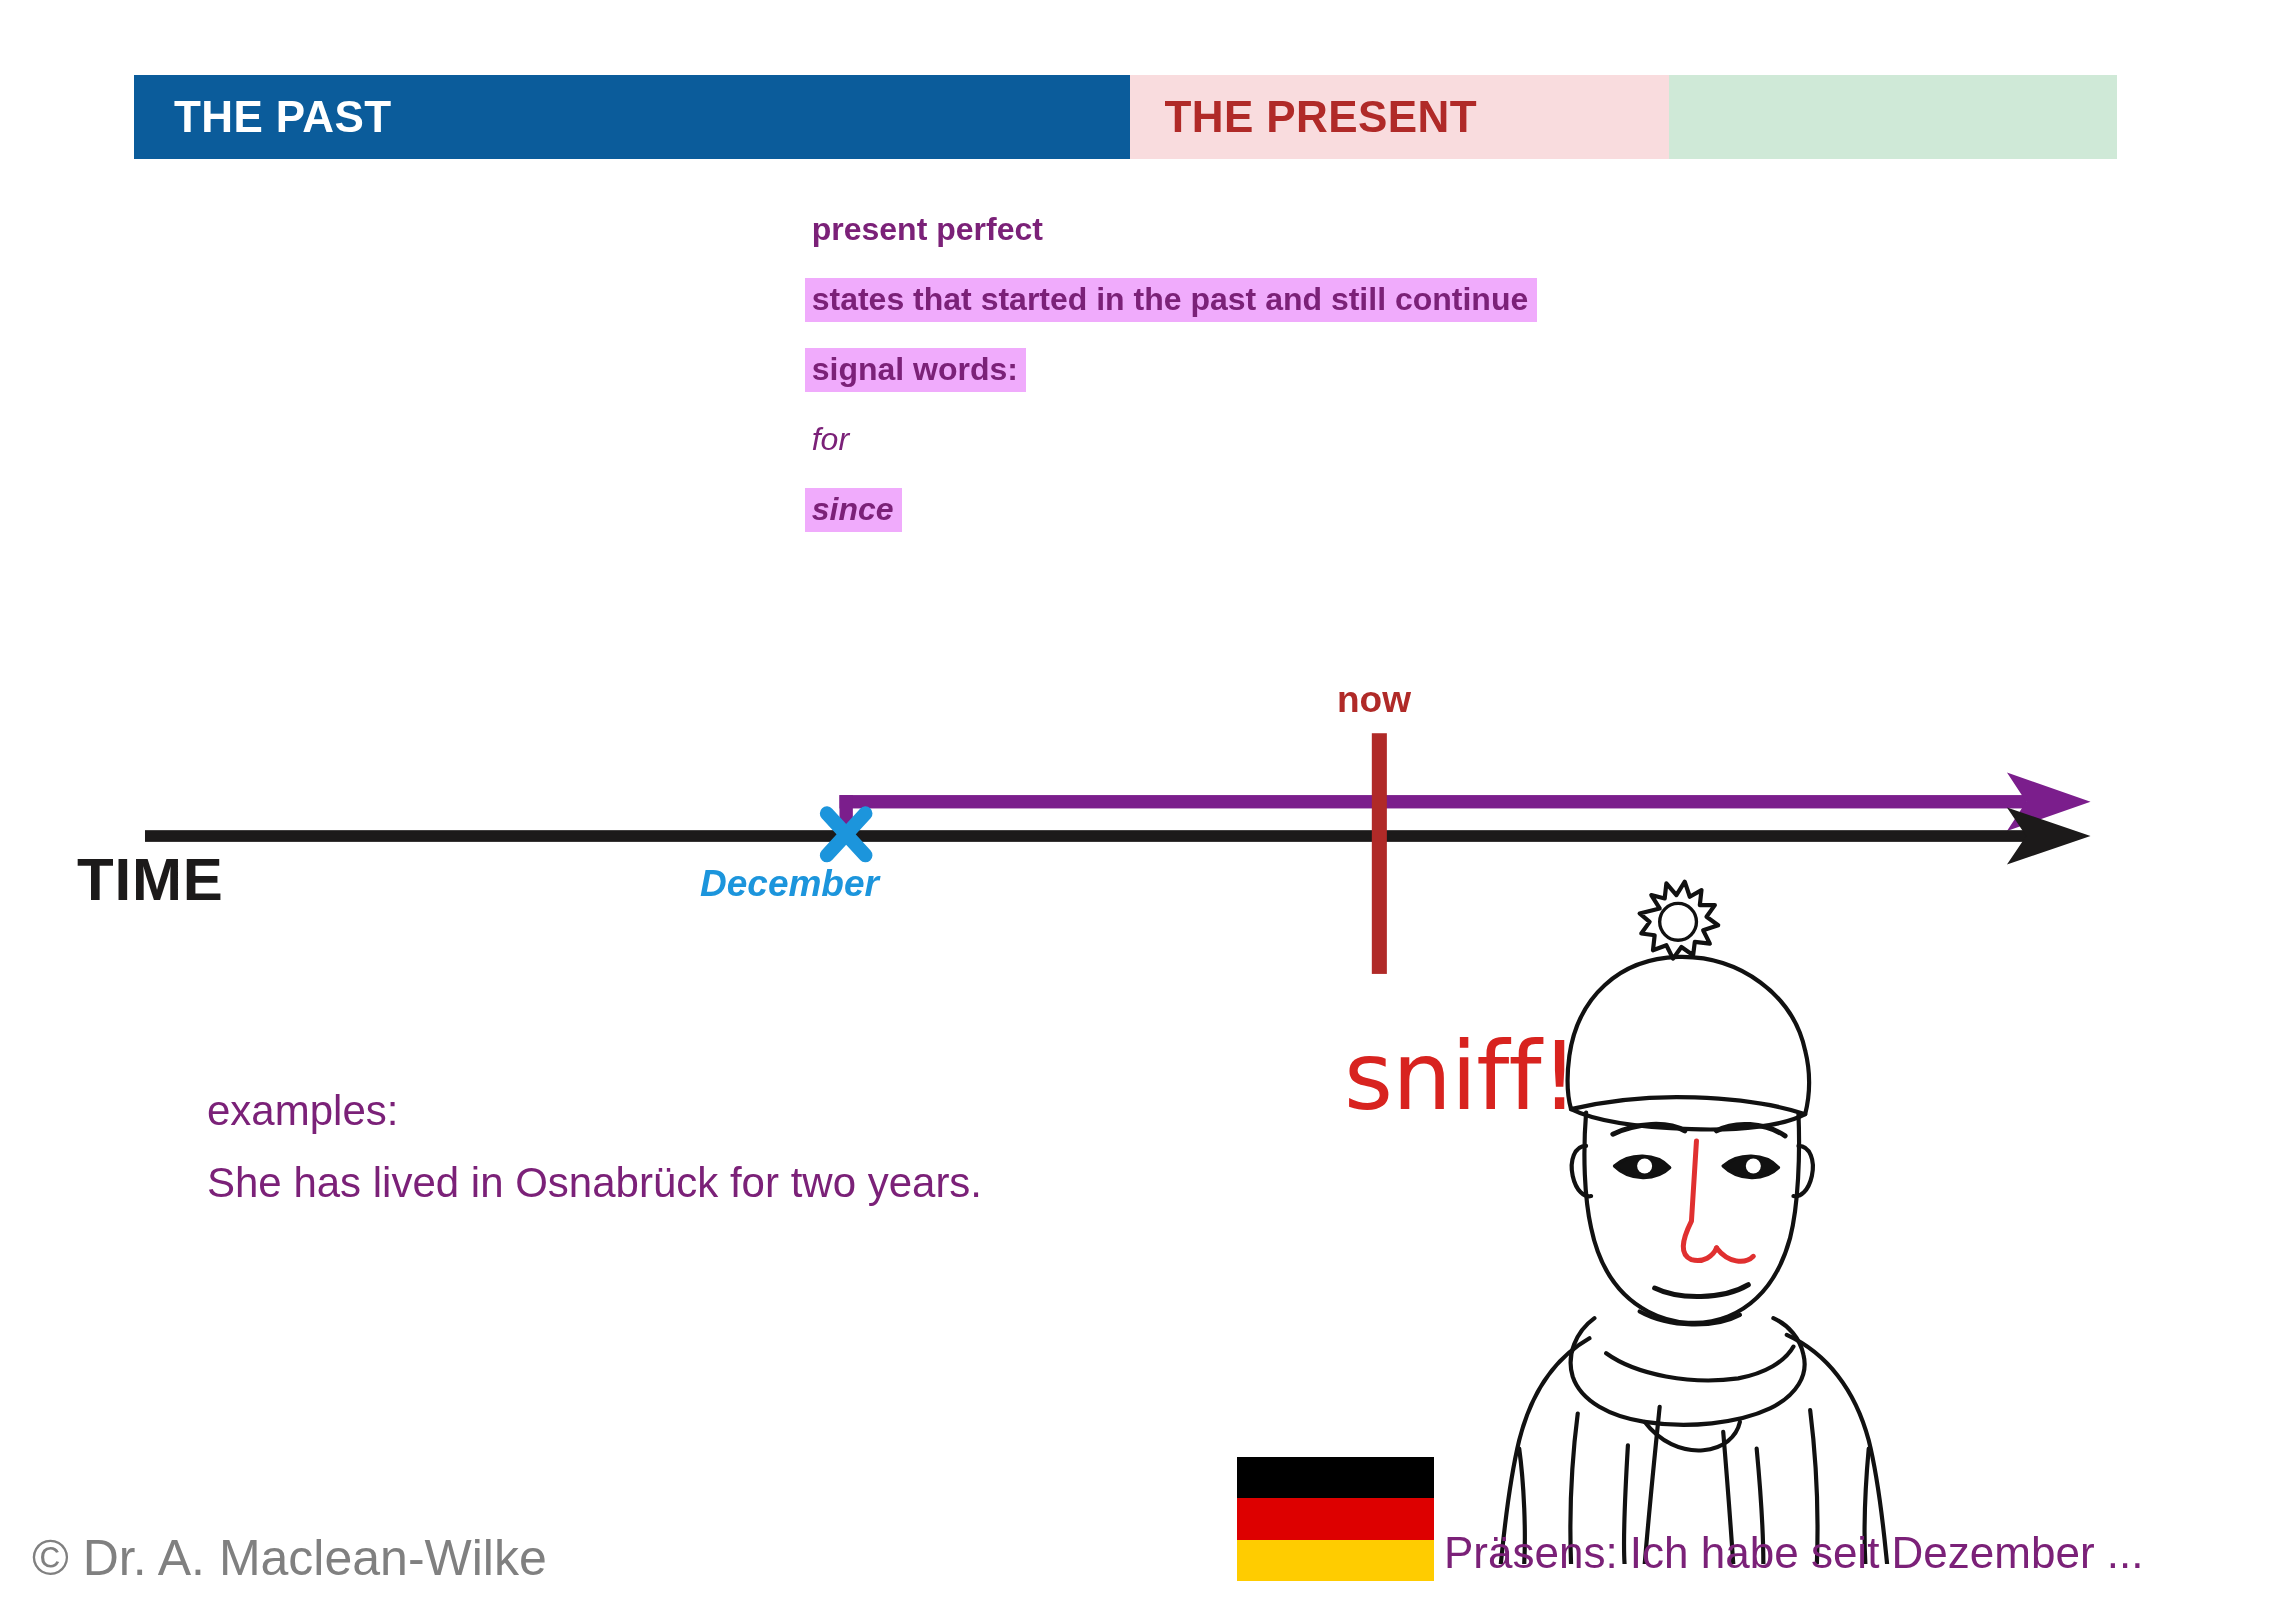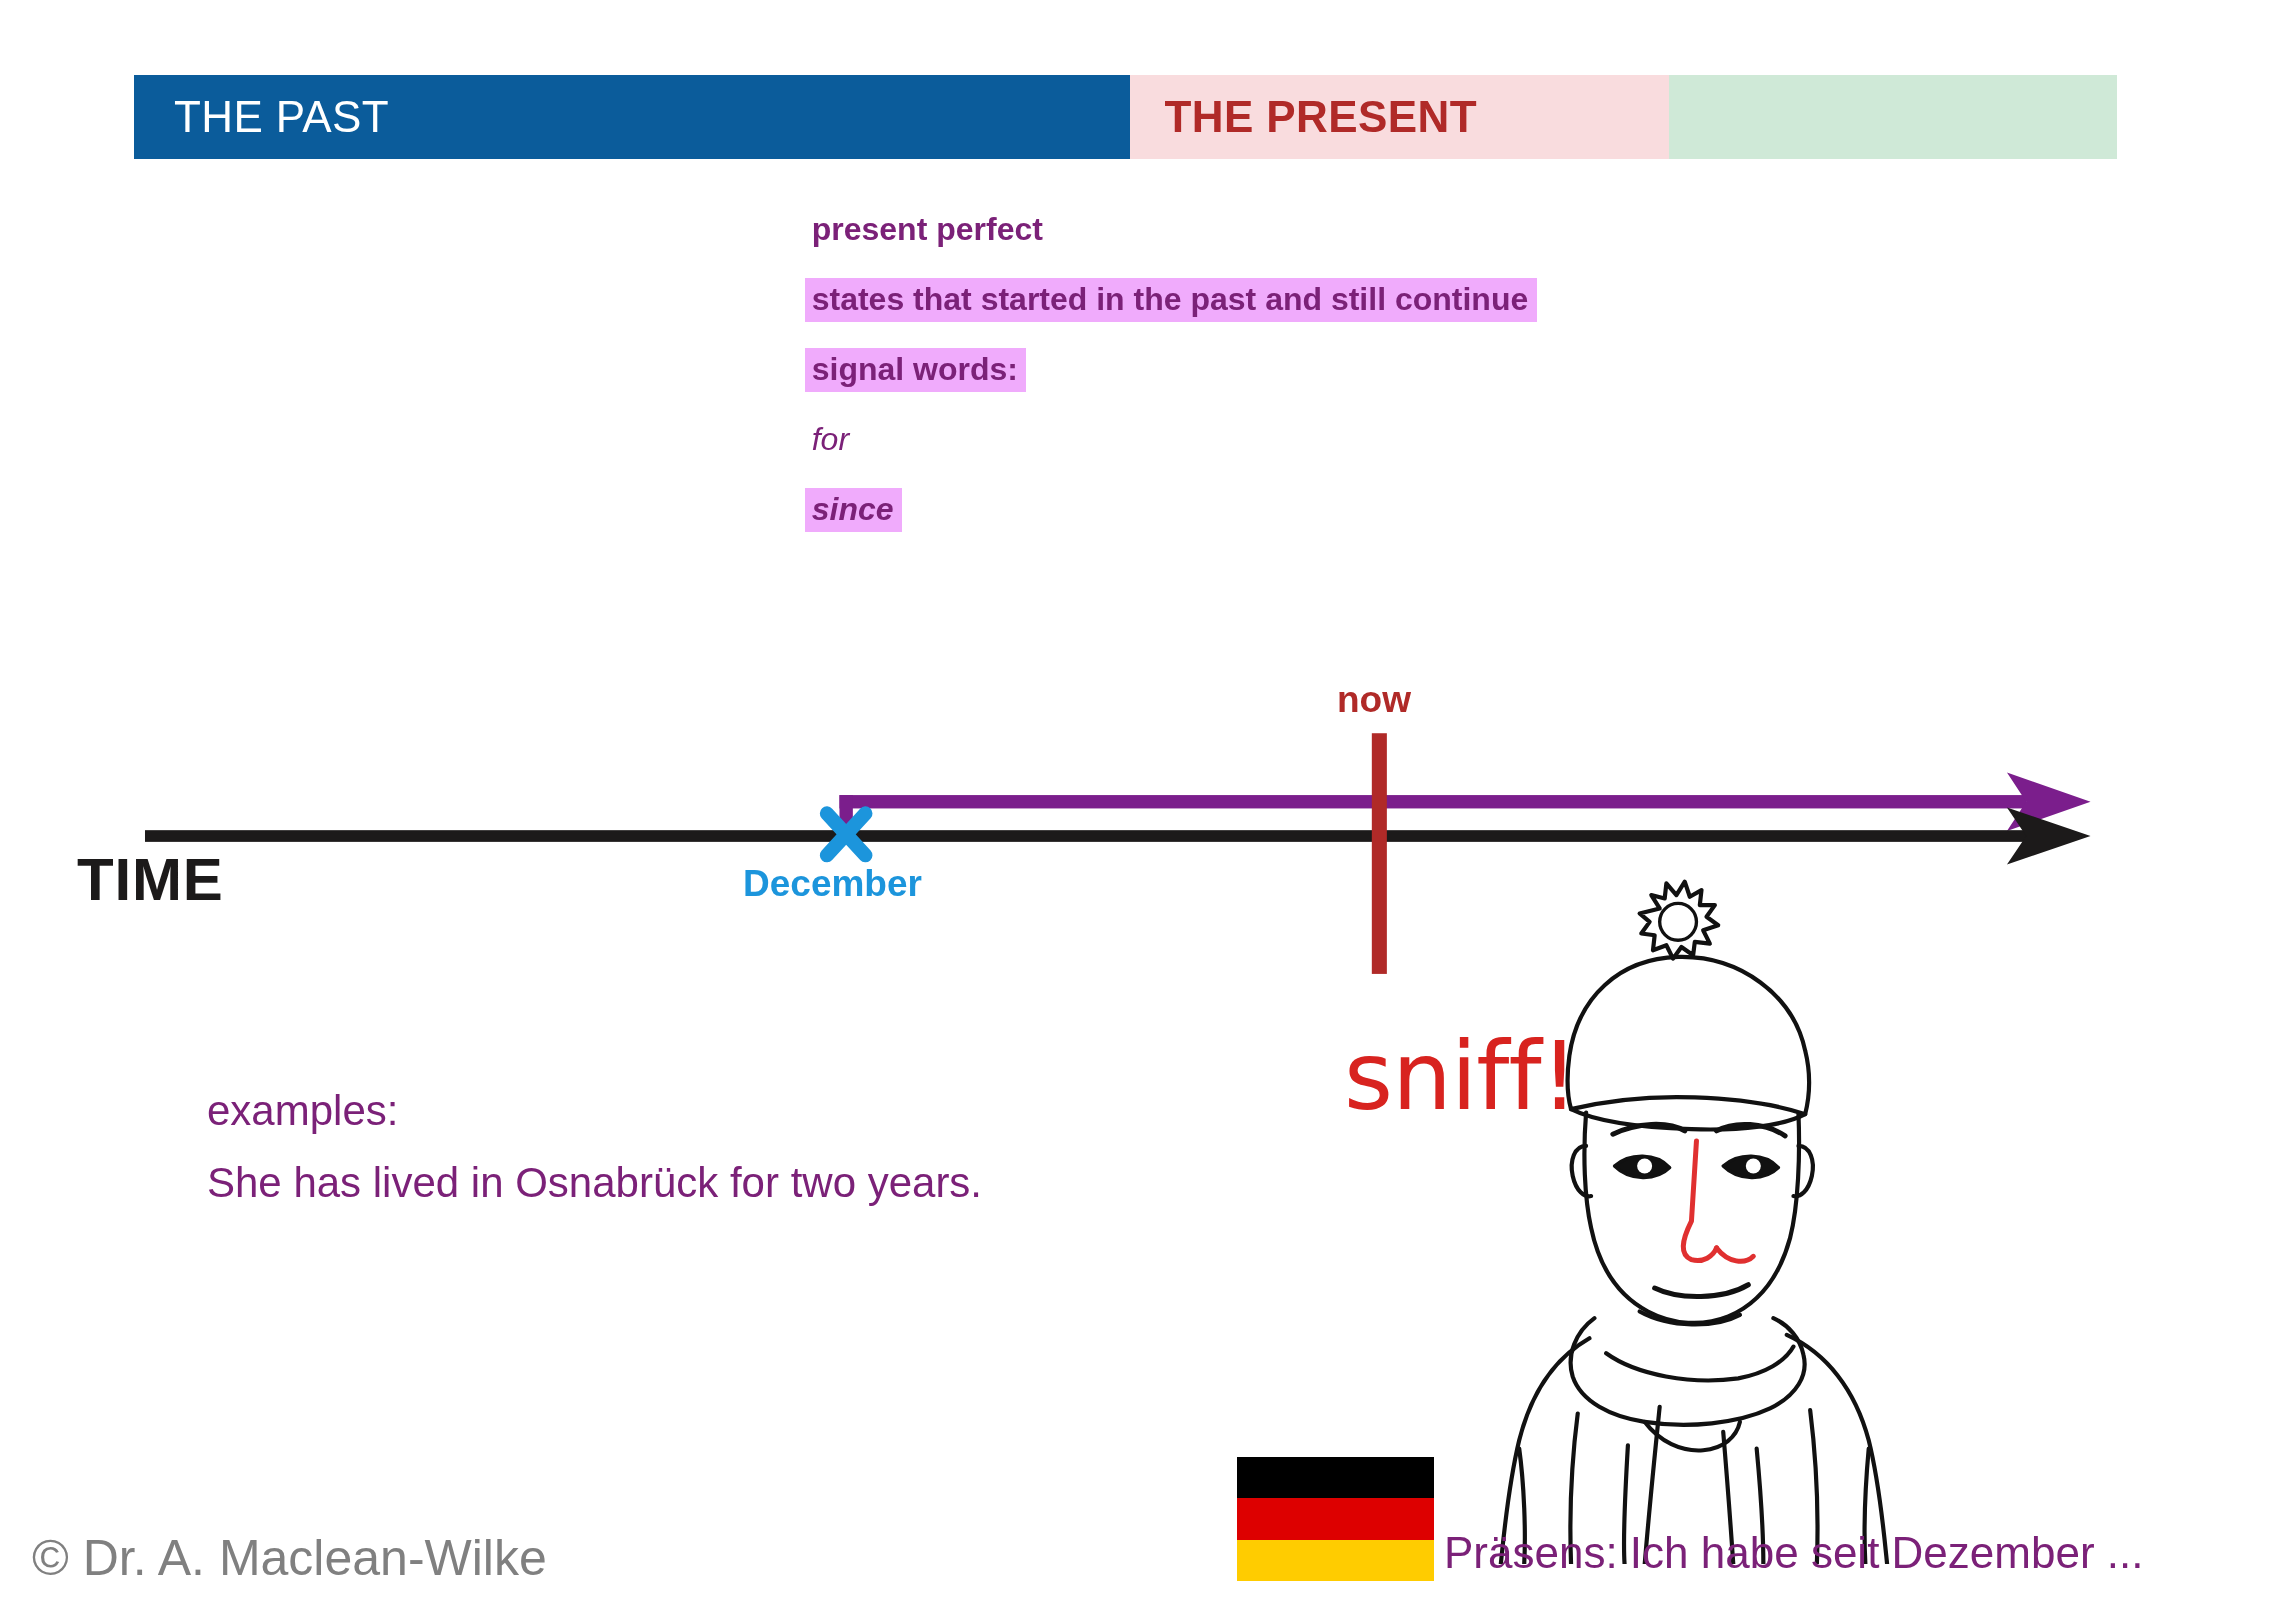--- a/index.html
+++ b/index.html
@@ -37,21 +37,21 @@
     background: #F9DCDE;
     width: 540px;
   }
   #seg-future {
     background: #CFE9D7;
     width: 448px;
   }
   #label-past {
     color: #ffffff;
     font-size: 44px;
-    font-weight: normal;
+    font-weight: bold;
     letter-spacing: 0.4px;
     padding-left: 40px;
   }
   #label-present {
     color: #B02A28;
     font-size: 44px;
     font-weight: bold;
     letter-spacing: 0.4px;
     padding-left: 35px;
   }
@@ -93,25 +93,26 @@
     position: absolute;
     left: 77px;
     top: 845px;
     font-size: 60px;
     font-weight: bold;
     color: #1C1A1A;
     letter-spacing: 0.8px;
   }
   #december-label {
     position: absolute;
-    left: 743px;
+    left: 700px;
     top: 863px;
     font-size: 37px;
     font-weight: bold;
     color: #1C95DC;
+    font-style: italic;
   }
   #now-label {
     position: absolute;
     left: 1337px;
     top: 679px;
     font-size: 37px;
     font-weight: bold;
     color: #B02A28;
     text-align: center;
   }

